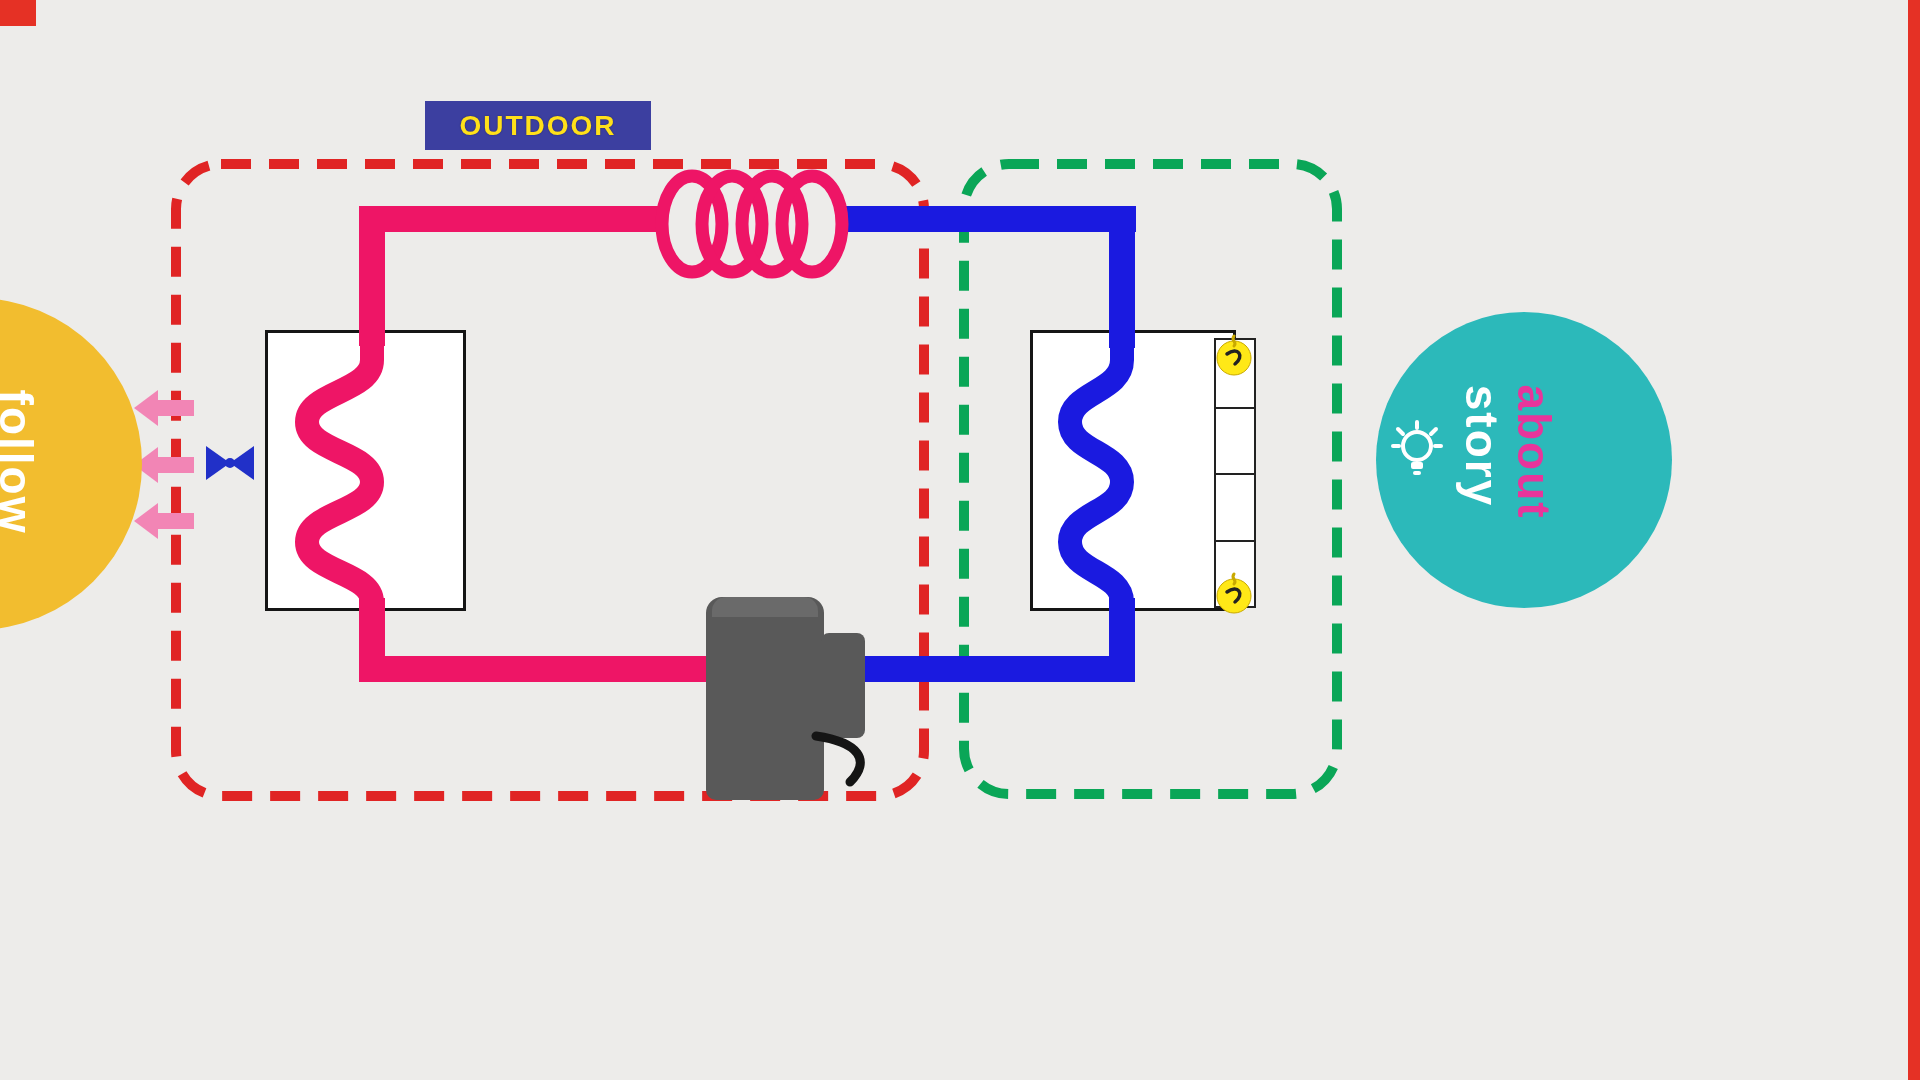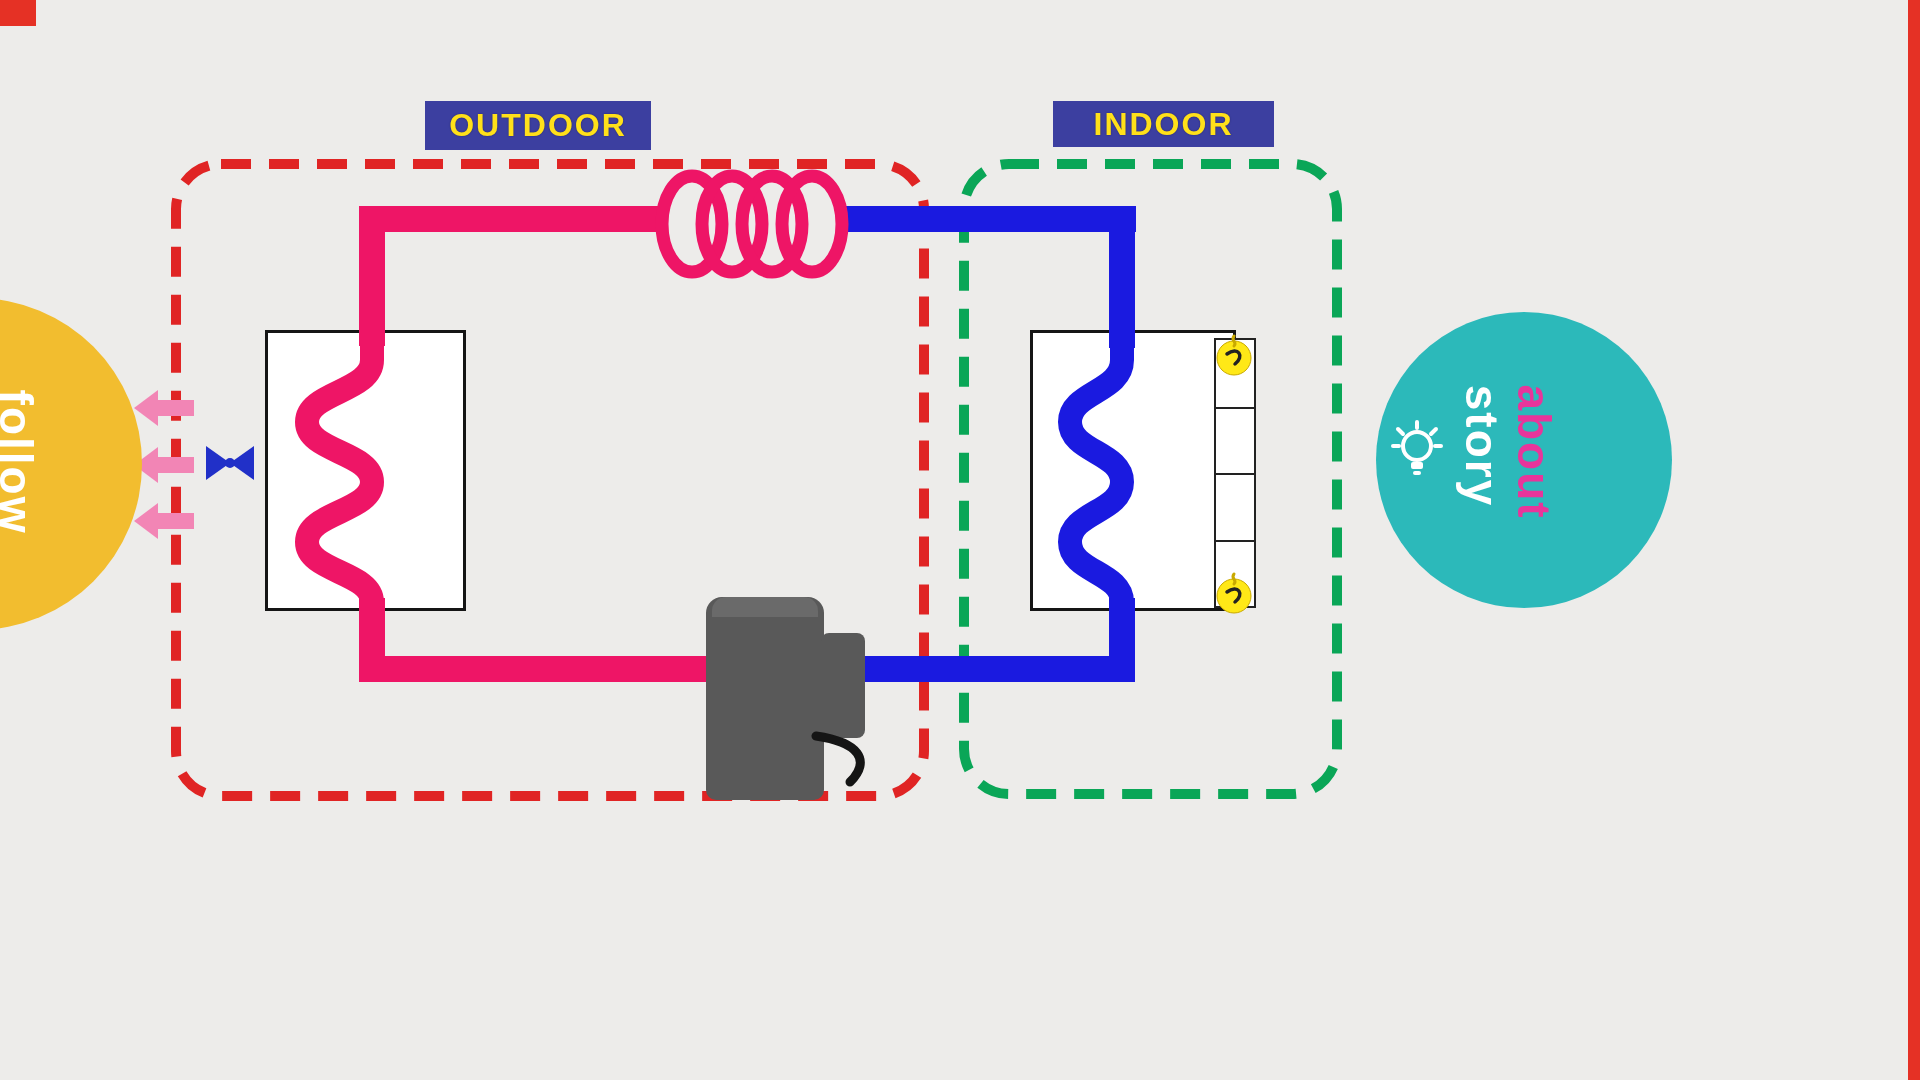--- a/index.html
+++ b/index.html
@@ -14,21 +14,21 @@
   .title-box {
     left:480px; top:28px; width:600px; height:56px;
     background:#ffffff; display:flex; align-items:center; justify-content:center;
     font-size:33px; font-weight:bold; color:#111;
   }
 
   
   .zone-label {
     background:var(--label-bg); color:var(--label-text);
     display:flex; align-items:center; justify-content:center;
-    font-weight:bold; font-size:32px; letter-spacing:2px;
+    font-weight:bold; font-size:28px; letter-spacing:2px;
     text-shadow:0 0 2px rgba(0,0,0,.35);
     text-align:right;
   }
   .outdoor-label { left:425px; top:101px; width:226px; height:49px; }
   .indoor-label  { left:1053px; top:101px; width:221px; height:46px; }
 
   
   .stroke-red   { stroke:var(--outdoor-border); }
   .stroke-green { stroke:var(--indoor-border); }
   .stroke-hot   { stroke:var(--pipe-hot); }
@@ -90,21 +90,20 @@
 
   .icon-layer { z-index:3; }
 </style>
 </head>
 <body>
 
 <div class="frame">
 
 
   <div class="abs zone-label outdoor-label">OUTDOOR</div>
-  <div class="abs zone-label indoor-label">INDOOR</div>
 
   <svg class="abs" style="left:170px; top:158px;" width="760" height="644">
     <rect x="6" y="6" width="748" height="632" rx="45" fill="none" class="stroke-red" stroke-width="10" stroke-dasharray="30 18"></rect>
   </svg>
   <svg class="abs" style="left:958px; top:158px;" width="385" height="642">
     <rect x="6" y="6" width="373" height="630" rx="45" fill="none" class="stroke-green" stroke-width="10" stroke-dasharray="30 18"></rect>
   </svg>
 
   <div class="abs coil-box condenser-box"></div>
   <div class="abs coil-box evaporator-box"></div>

